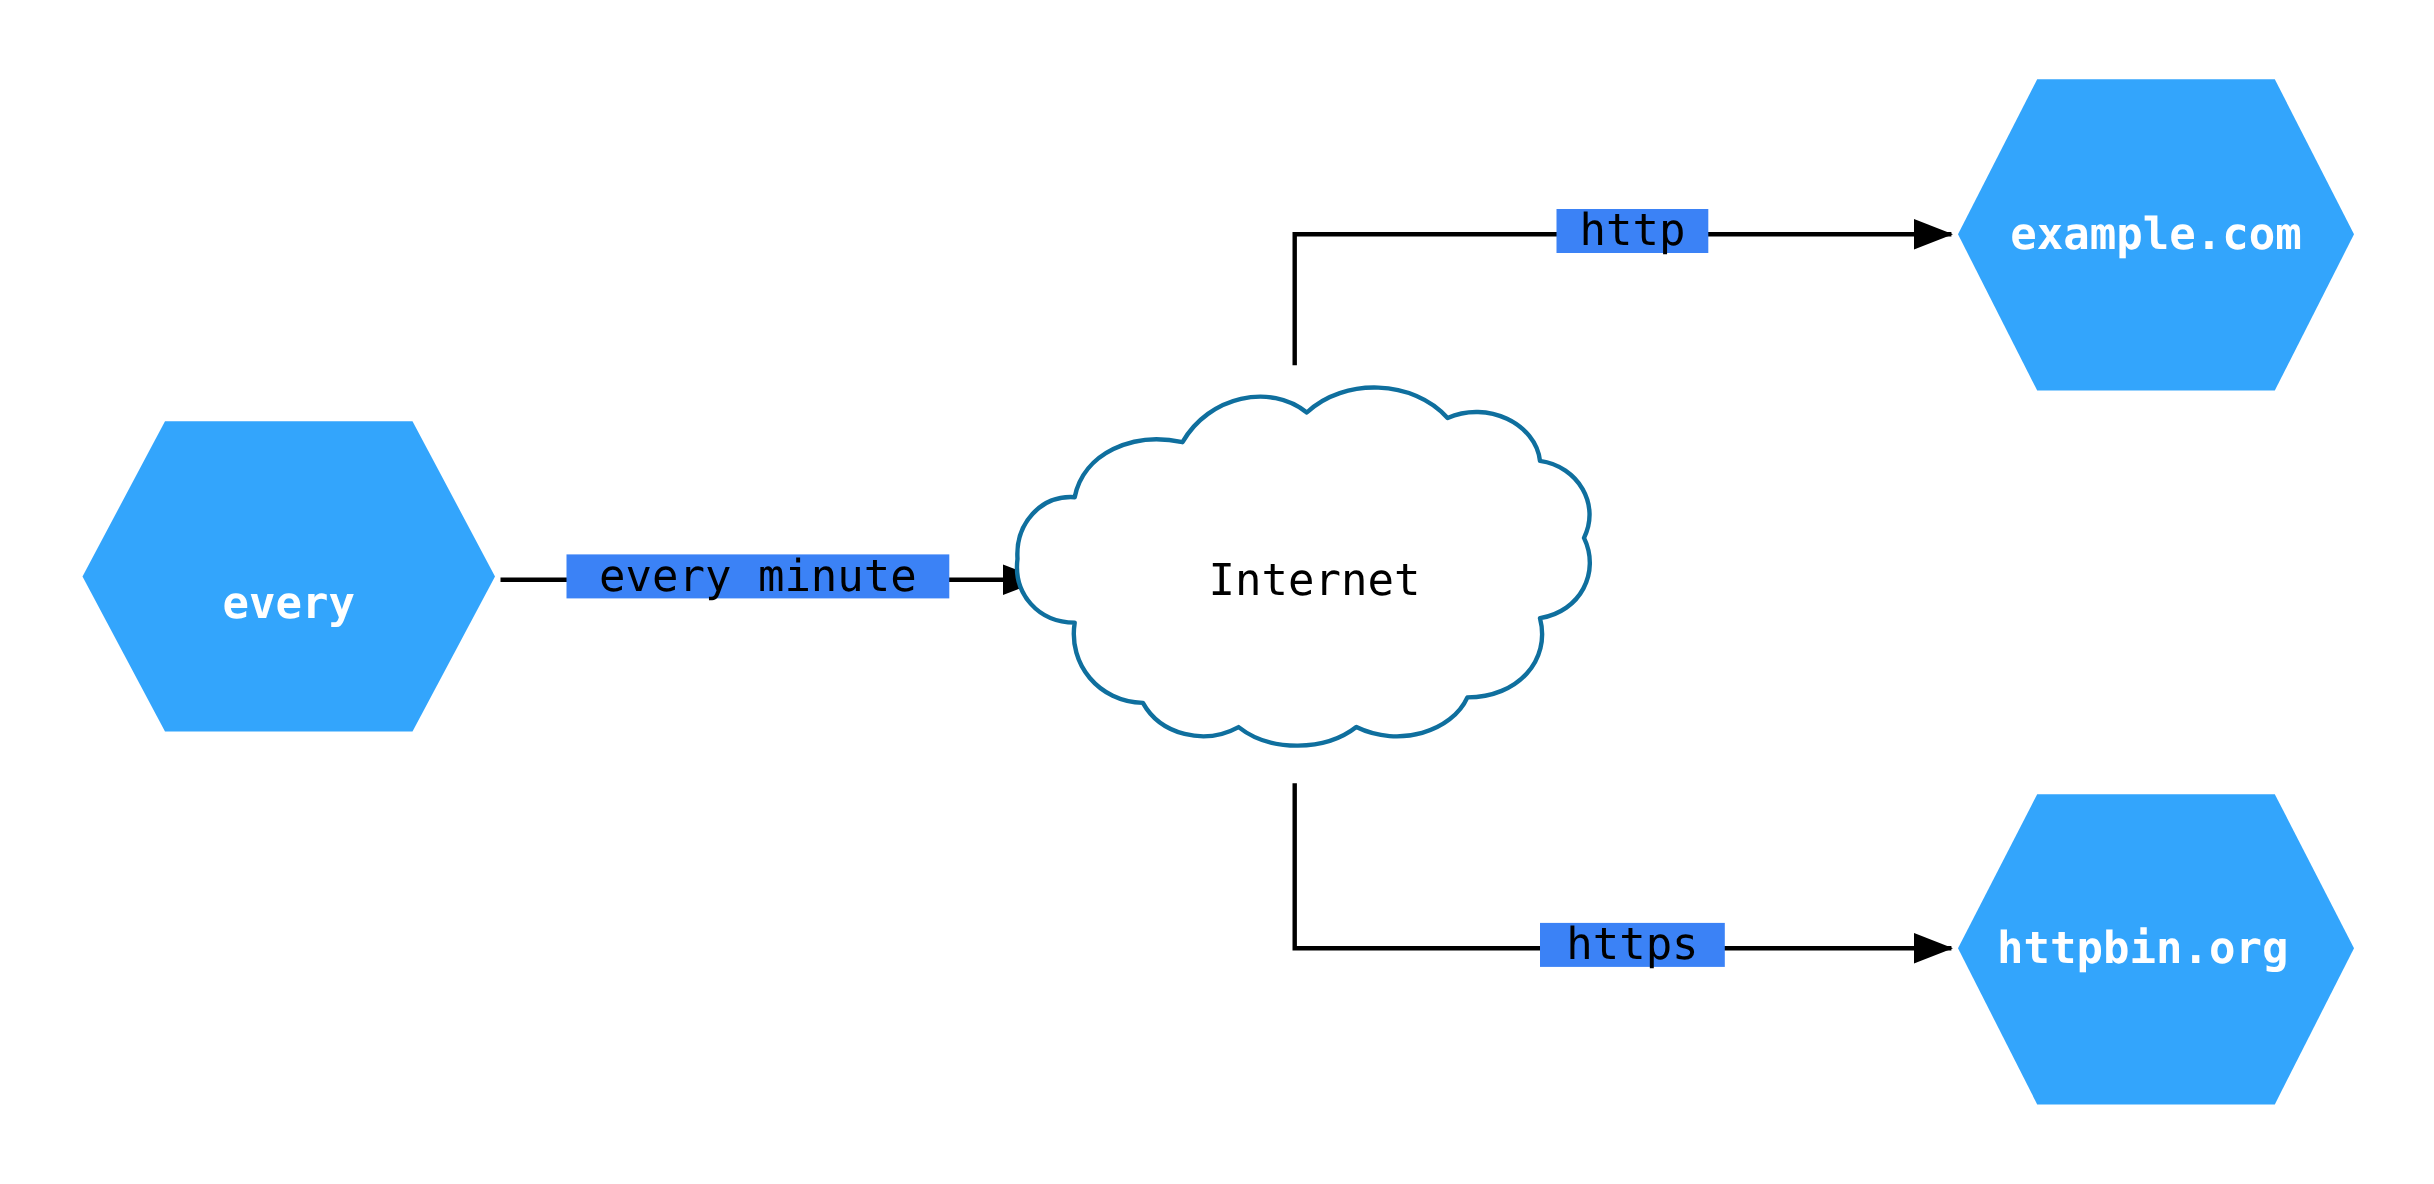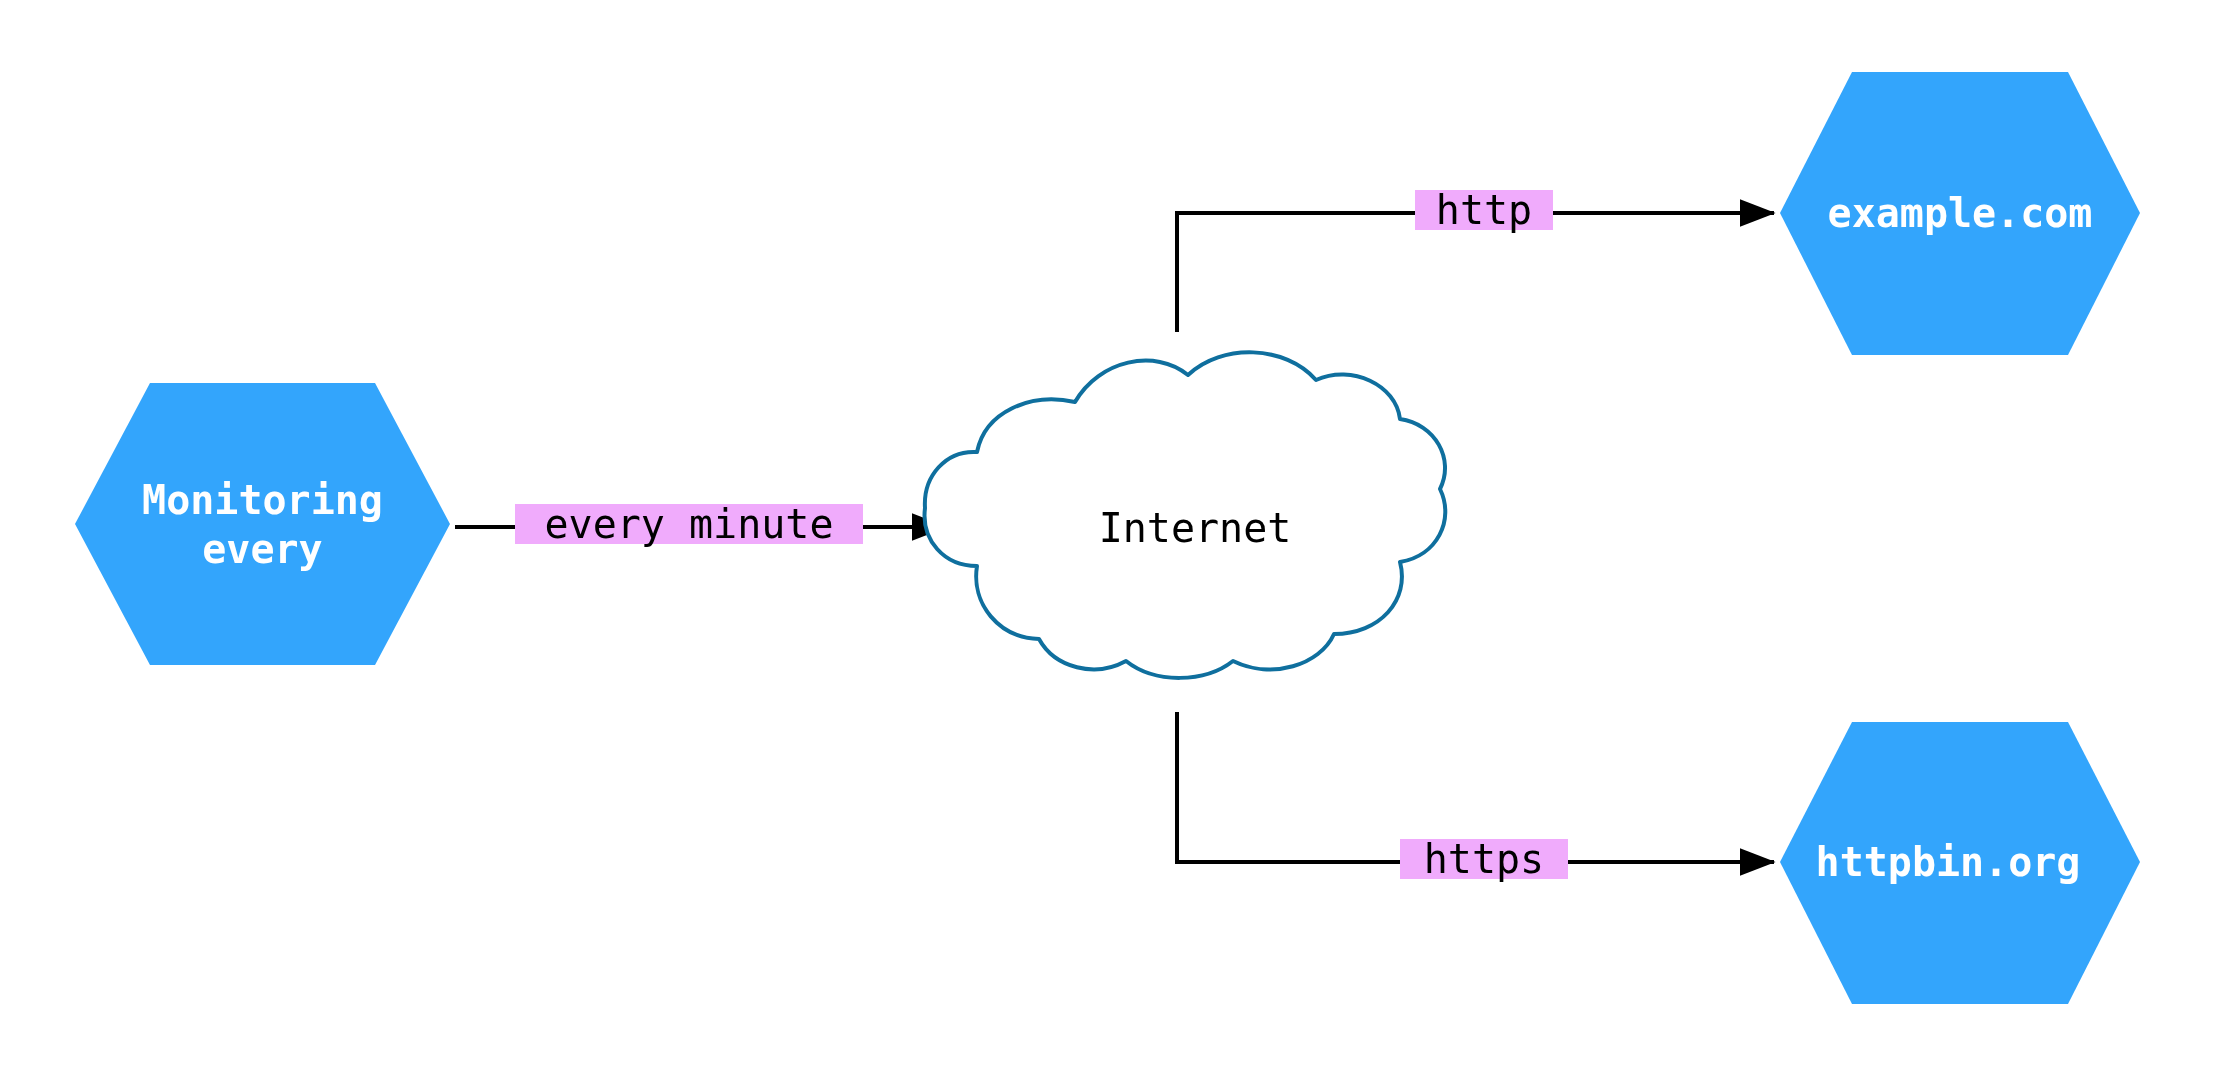--- a/index.html
+++ b/index.html
@@ -42,21 +42,21 @@
     font-weight: bold;
   }
   .cloud-label {
     color: #000000;
     font-size: 40px;
     line-height: 1.22;
   }
   .edge-label {
     position: absolute;
     color: #000000;
-    background: #f0abfc;
+    background: #3b82f6;
     font-family: "DejaVu Sans Mono", "Liberation Mono", monospace;
     font-size: 40px;
     line-height: 1.0;
     white-space: pre;
     text-align: center;
     padding: 0 4px;
   }
 </style>
 </head>
 <body>
@@ -107,21 +107,21 @@
     <g>
       <polygon points="1852,72 2068,72 2140,213 2068,355 1852,355 1780,213" fill="#33a5fc"></polygon>
     </g>
 
     <g>
       <polygon points="1852,722 2068,722 2140,862 2068,1004 1852,1004 1780,862" fill="#33a5fc"></polygon>
     </g>
 
   </svg>
 
-  <div class="node-label hex-label" style="left:75px; top:476px; width:375px;"><span>Monitoring</span><br><span>every</span></div>
+  <div class="node-label hex-label" style="left:75px; top:476px; width:375px;"><br><span>every</span></div>
 
   <div class="node-label cloud-label" style="left:995px; top:504px; width:400px;"><span>Internet</span></div>
 
   <div class="node-label hex-label" style="left:1780px; top:189px; width:360px;"><span>example.com</span></div>
 
   <div class="node-label hex-label" style="left:1768px; top:838px; width:360px;"><span>httpbin.org</span></div>
 
   <div class="edge-label" style="left:515px; top:504px; width:340px;"><span>every minute</span></div>
 
   <div class="edge-label" style="left:1415px; top:190px; width:130px;"><span>http</span></div>

